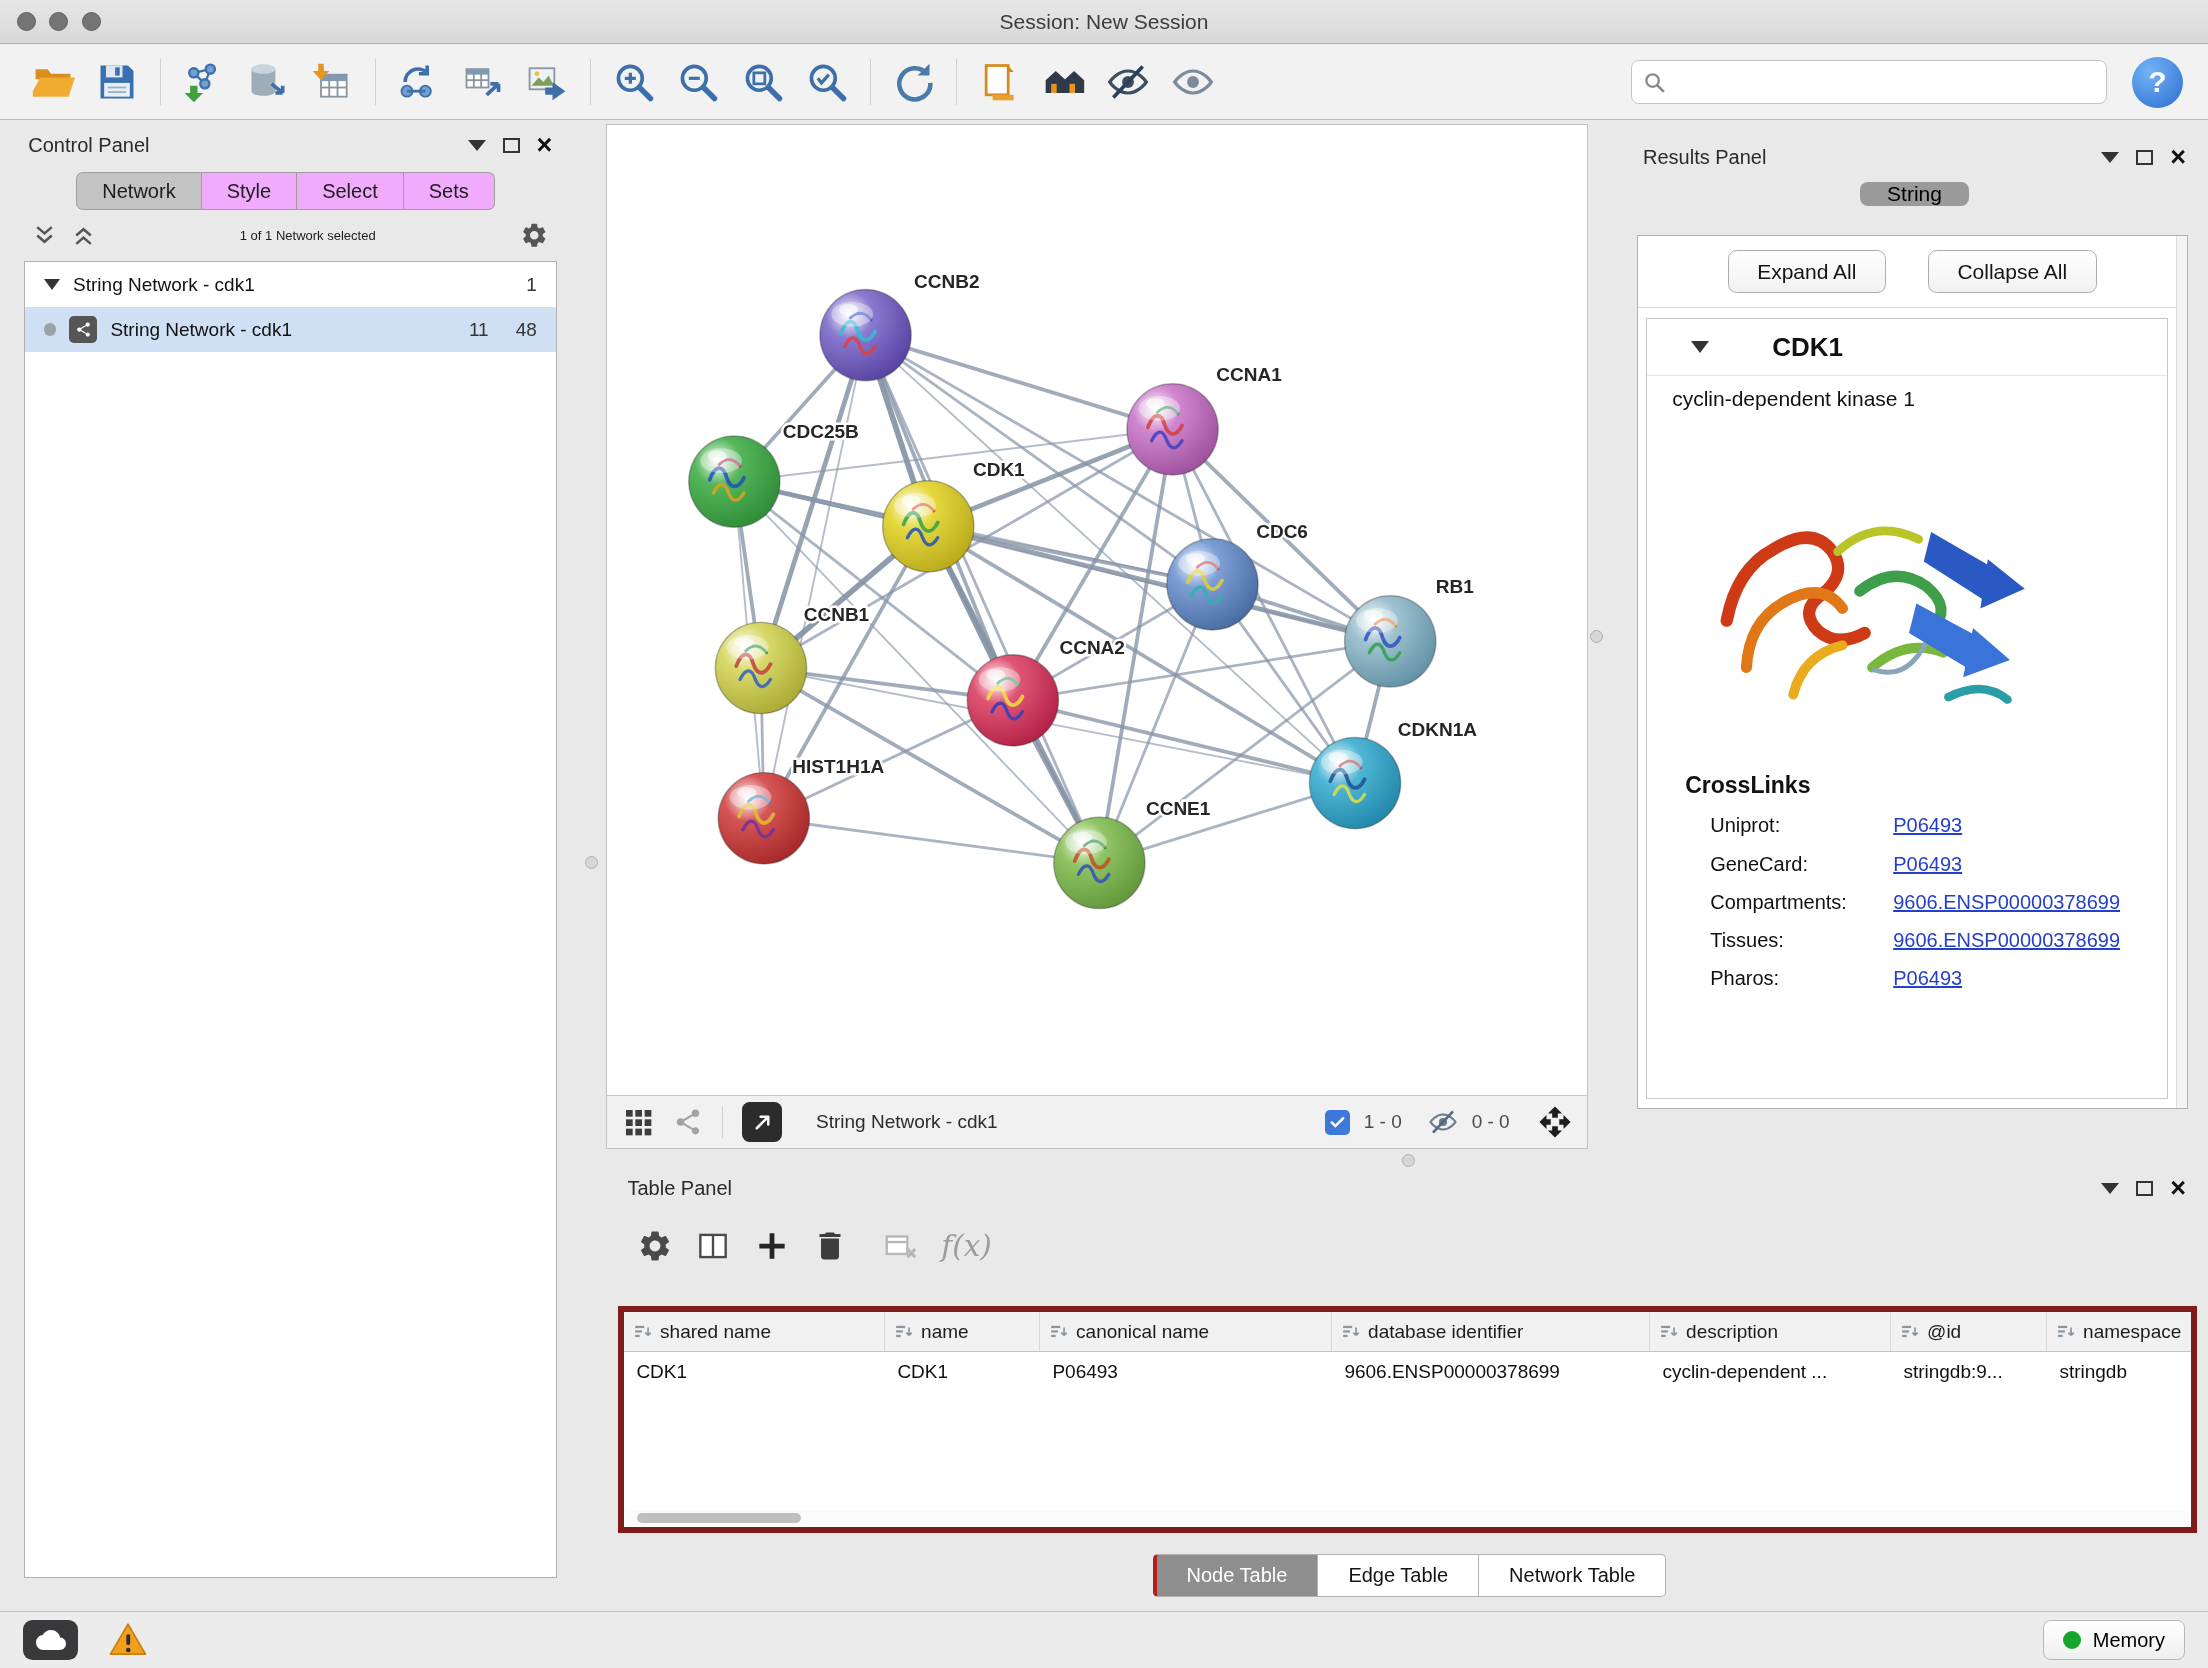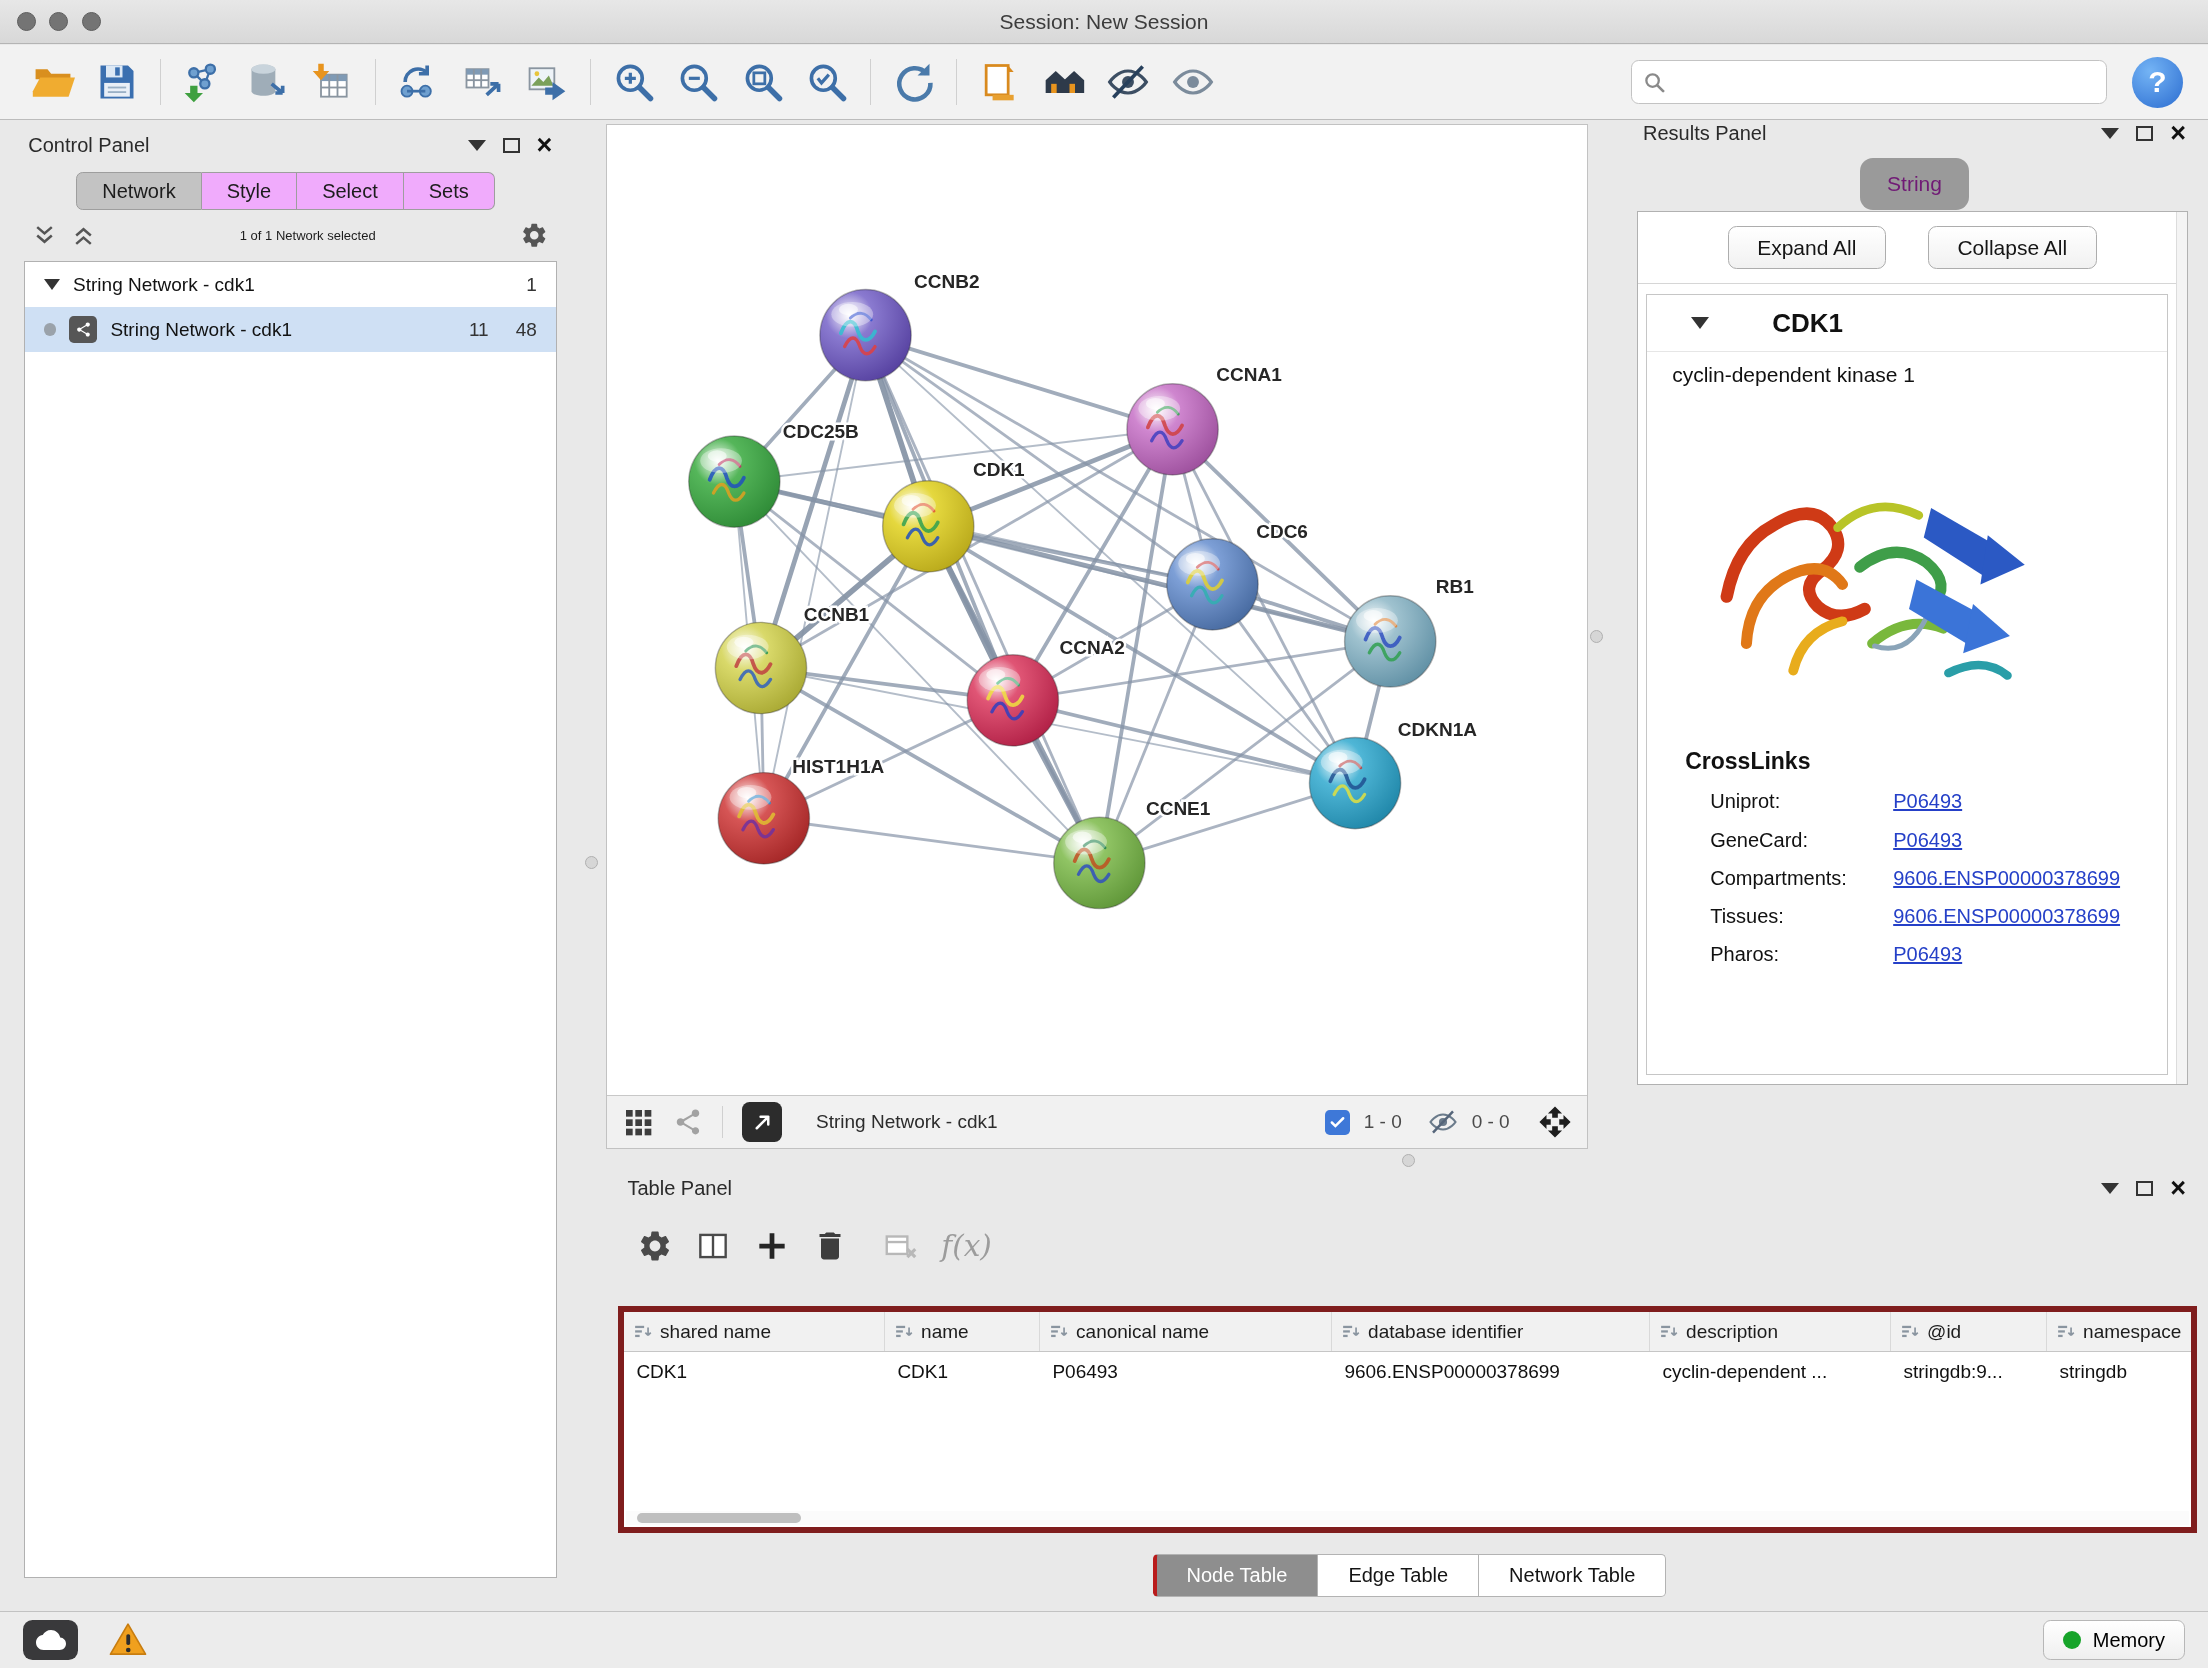--- a/index.html
+++ b/index.html
@@ -56,23 +56,23 @@
   .network-canvas svg { width:100%; height:100%; }
   .nv-bottom { position:absolute; left:0; right:0; bottom:0; height:53px; background:#f1f1f1;
     border-top:1px solid #c8c8c8; display:flex; align-items:center; padding:0 15px; gap:19px; }
   .nv-name { font-size:19px; color:#2c2c2c; margin-left:15px; }
   .nv-right { margin-left:auto; display:flex; align-items:center; gap:13.3px; font-size:19px; color:#4a4a4a; }
   .checkbox { width:25px; height:25px; border-radius:4.8px; background:#3e78d8; display:flex; align-items:center; justify-content:center; border:none; }
   .export-btn { width:40px; height:40px; border-radius:7.6px; background:#2c2c2c; display:flex; align-items:center; justify-content:center; border:none; }
   .vsep { width:1px; height:32px; background:#d0d0d0; }
 
   
-  .results-panel { position:absolute; left:1628px; top:112px; width:573px; height:1025px; }
-  .string-pill { margin:3.8px auto 0; width:fit-content; padding:14px 27px; background:#9a9a9a; color:#701a75;
-    border-radius:13px; font-size:21px; }
+  .results-panel { position:absolute; left:1628px; top:136px; width:573px; height:1025px; }
+  .string-pill { margin:3.8px auto 0; width:fit-content; padding:0 27px; background:#9a9a9a; color:#000000;
+    border-radius:8px; font-size:21px; }
   .results-box { position:absolute; left:8.6px; right:13.3px; top:99px; bottom:52px; background:#fff; border:1px solid #b1b1b1; }
   .rb-buttons { height:72px; display:flex; align-items:center; justify-content:center; gap:42px; border-bottom:1px solid #d6d6d6; }
   .btn { padding:8.6px 28.5px; background:linear-gradient(#ffffff,#f1f1f1); border:1px solid #adadad;
     border-radius:8.6px; font-size:21px; color:#151515; font-family:inherit; }
   .section { position:absolute; left:8.6px; right:19px; top:82px; bottom:8.6px; border:1px solid #c6c6c6; overflow:hidden; }
   .sec-header { height:57px; display:flex; align-items:center; padding-left:44px; gap:63px; border-bottom:1px solid #e6e6e6; }
   .gene-name { font-size:26px; font-weight:bold; color:#111; }
   .sec-desc { padding:11.4px 0 0 25px; font-size:21px; color:#111; }
   .protein-img { margin:25px 0 3.8px 42px; }
   .xl-title { padding:15px 0 7.6px 38px; font-weight:bold; font-size:23px; color:#111; }

